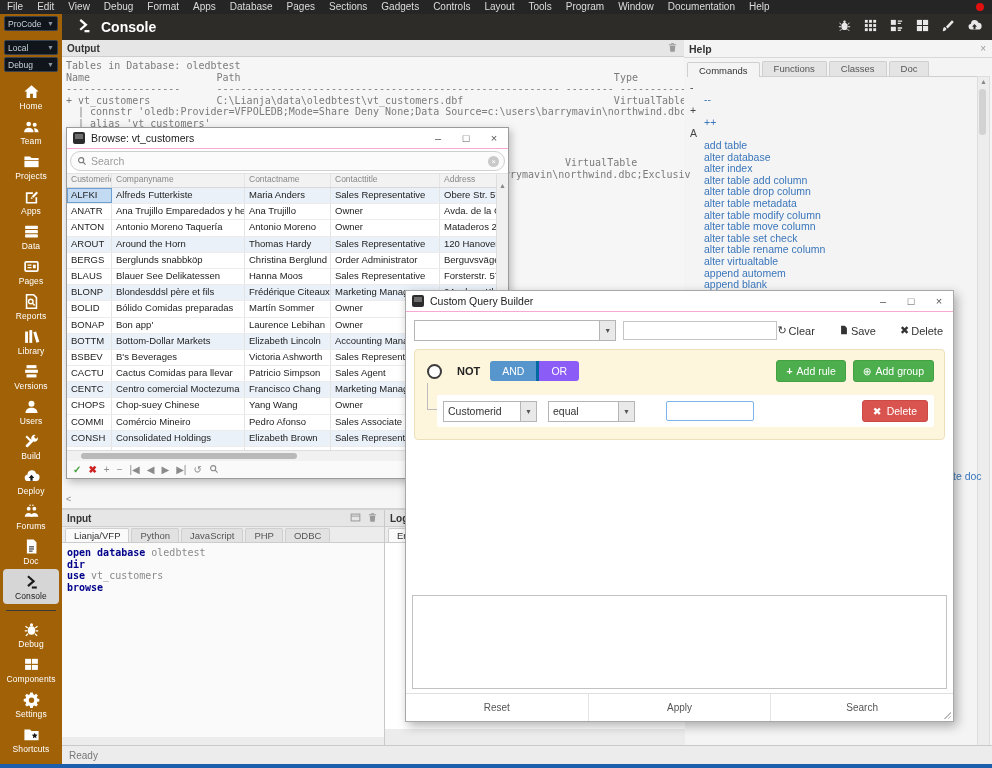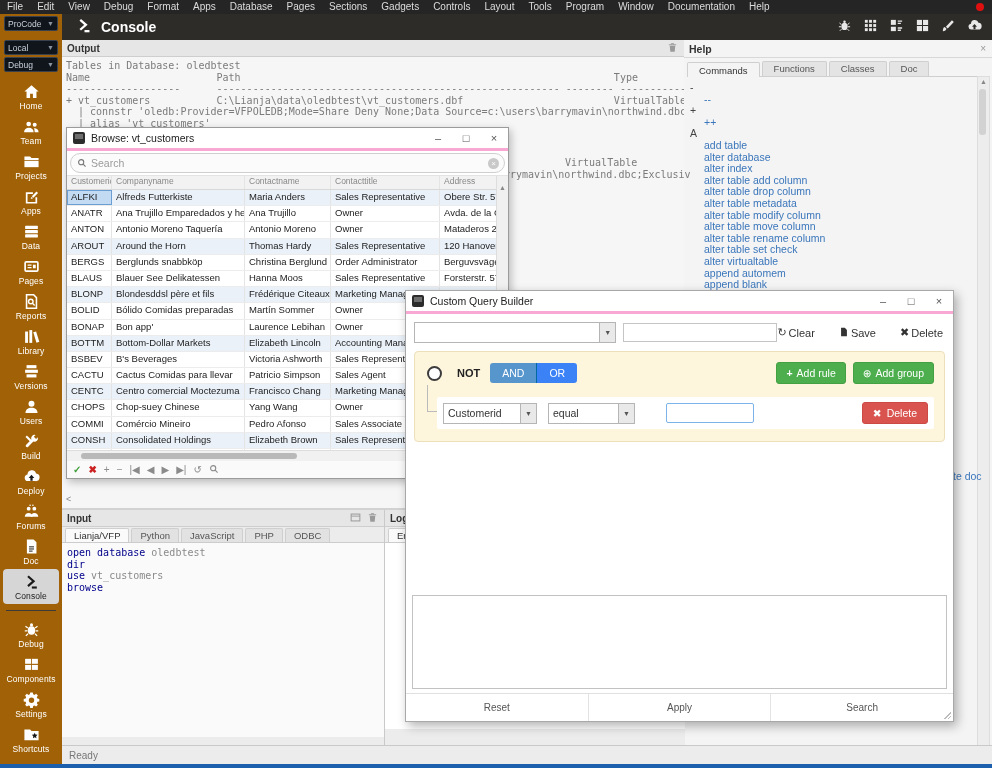--- a/index.html
+++ b/index.html
@@ -46,21 +46,21 @@
   .help-tab{font-size:9.5px;color:#555;padding:1px 11px;background:#e4e4e4;border:1px solid #cfcfcf;border-bottom:none;margin-right:2px;border-radius:2px 2px 0 0}
   .help-tab.active{background:#f4f4f4;position:relative;top:1px;padding-top:2px;color:#333}
   #help-list{padding:5px 0 0 4px;font-size:10.5px;line-height:11.6px}
   .help-cat{color:#444;padding-left:2px}
   .help-link{color:#3a76bb;padding-left:16px;white-space:nowrap}
   #help-frag{position:absolute;left:269px;top:430px;color:#3a76bb;font-size:10.5px;z-index:10}
   #help-scroll{position:absolute;right:2px;top:36px;width:11px;height:668px;background:#ededed;border:1px solid #ddd}
   #help-scroll .arr{display:block;text-align:center;font-size:7px;color:#888;line-height:10px}
   #help-scroll .thumb{position:absolute;left:1px;top:12px;width:7px;height:46px;background:#d2d2d2;border-radius:3px}
   
-  .win-titlebar{height:20px;background:#fff;border-bottom:3px solid #f9a8d4;display:flex;align-items:center}
+  .win-titlebar{height:20px;background:#fff;border-bottom:1px solid #f9a8d4;display:flex;align-items:center}
   .win-icon{width:12px;height:12px;background:#2c2c2c;border-radius:2px;margin:0 6px 0 6px;position:relative}
   .win-icon:after{content:"";position:absolute;left:2px;top:2px;width:8px;height:5px;background:#6d6d6d}
   .win-title{font-size:10.5px;color:#222}
   .win-btns{margin-left:auto;display:flex;align-items:center}
   .win-btn{width:28px;text-align:center;color:#555;font-size:11px;line-height:20px}
   
   #browse-window{position:absolute;left:66px;top:127px;width:441px;height:350px;background:#fff;border:1px solid #9b9b9b;
                  box-shadow:2px 3px 8px rgba(0,0,0,.25);z-index:20;display:flex;flex-direction:column}
   #browse-search{margin:2px 3px;height:18px;border:1px solid #cfcfcf;border-radius:10px;background:#fbfbfb;display:flex;align-items:center}
   #browse-search svg{width:10px;height:10px;color:#777;margin:0 4px 0 6px}
@@ -98,21 +98,21 @@
   #qb-save{margin-left:24px}
   #qb-delete-top{margin-left:24px}
   #qb-group{margin:2px 8px;background:#fdf5dc;border:1px solid #ece0bb;border-radius:4px;padding:10px 10px 12px 12px}
   #qb-group-row{display:flex;align-items:center}
   #qb-not{display:flex;align-items:center;gap:15px}
   #qb-not .chk{width:11px;height:11px;border:2px solid #3c3c3c;border-radius:50%;background:#fff}
   #qb-not .lbl{font-size:11px;font-weight:bold;color:#222}
   #qb-andor{display:flex;margin-left:10px}
   .andor{font-size:10.5px;color:#fff;padding:4px 12px;background:#5b9bd5}
   .andor.and{border-radius:3px 0 0 3px;background:#5795cd}
-  .andor.or{border-radius:0 3px 3px 0;background:#3b82f6;border-left:1px solid #0369a1}
+  .andor.or{border-radius:0 3px 3px 0;background:#8b5cf6;border-left:3px solid #0369a1}
   .greenbtn{font-size:10.5px;color:#fff;background:#4cae4c;border:1px solid #43a043;border-radius:3px;padding:4px 9px;display:flex;align-items:center;gap:4px}
   #qb-addrule{margin-left:auto}
   #qb-addgroup{margin-left:7px}
   #qb-rule{margin:13px 0 0 10px;background:#fff;border-radius:2px;padding:5px 6px;display:flex;align-items:center;position:relative}
   #qb-rule:before{content:"";position:absolute;left:-10px;top:-12px;width:9px;height:26px;border-left:1px solid #bbb;border-bottom:1px solid #bbb}
   #rule-field{width:92px}
   #rule-op{width:85px;margin-left:11px}
   #rule-value{width:86px;height:18px;border:1.5px solid #7cb3e8;border-radius:2px;margin-left:31px;background:#fff}
   #rule-delete{margin-left:auto;font-size:10.5px;color:#fff;background:#d9534f;border:1px solid #cc4a46;border-radius:3px;padding:4px 10px;display:flex;align-items:center;gap:5px}
   #qb-spacer{flex:1}
@@ -122,21 +122,21 @@
   .qb-foot-btn + .qb-foot-btn{border-left:1px solid #e3e3e3}
   #qb-grip{position:absolute;right:2px;bottom:2px;width:7px;height:7px;
            background:linear-gradient(135deg,transparent 50%,#bbb 50%,#bbb 60%,transparent 60%,transparent 75%,#bbb 75%,#bbb 85%,transparent 85%)}
   
   #input-panel{position:absolute;left:62px;top:510px;width:322px;height:235px;background:#ececec;z-index:1}
   #input-tabs,#logs-tabs{display:flex;margin:1px 0 0 3px;height:14px}
   .in-tab{font-size:9.5px;color:#555;padding:1px 8px;background:#e2e2e2;border:1px solid #cfcfcf;border-bottom:none;margin-right:2px;border-radius:2px 2px 0 0}
   .in-tab.active{background:#fafafa;color:#333}
   #input-code{background:#fafafa;border-top:1px solid #ccc;height:186px;padding:4px 5px}
   .code-line{font-family:"DejaVu Sans Mono",monospace;font-size:10px;line-height:11.5px;white-space:pre}
-  .code-line .kw{color:#00008b;font-weight:normal}
+  .code-line .kw{color:#00008b;font-weight:bold}
   .code-line .id{color:#8a8a8a}
   #logs-panel{position:absolute;left:384px;top:510px;width:300px;height:235px;background:#ececec;border-left:1px solid #c9c9c9;z-index:1}
   #logs-body{background:#fff;border-top:1px solid #ccc;height:186px}
   
   #statusbar{position:absolute;left:62px;top:745px;width:930px;height:19px;background:#ececec;border-top:1px solid #c9c9c9;display:flex;align-items:center;z-index:2}
   #status-text{font-size:10px;color:#777;margin-left:7px}
   #bottom-line{position:absolute;left:0;top:764px;width:992px;height:4px;background:#1b5fad;z-index:45}
   #splitter-h{position:absolute;left:62px;top:508px;width:622px;height:2px;background:#d2d2d2;z-index:2}
 </style>
 </head>
@@ -462,22 +462,22 @@
       <div class="help-link">++</div>
       <div class="help-cat">A</div>
       <div class="help-link">add table</div>
       <div class="help-link">alter database</div>
       <div class="help-link">alter index</div>
       <div class="help-link">alter table add column</div>
       <div class="help-link">alter table drop column</div>
       <div class="help-link">alter table metadata</div>
       <div class="help-link">alter table modify column</div>
       <div class="help-link">alter table move column</div>
+      <div class="help-link">alter table set check</div>
       <div class="help-link">alter table rename column</div>
-      <div class="help-link">alter table set check</div>
       <div class="help-link">alter virtualtable</div>
       <div class="help-link">append automem</div>
       <div class="help-link">append blank</div>
       <div class="help-link">append from</div>
     </div>
   <div id="help-scroll">
     <span class="arr">▲</span>
     <span class="thumb"></span>
   </div>
   <span id="help-frag">te doc</span>

